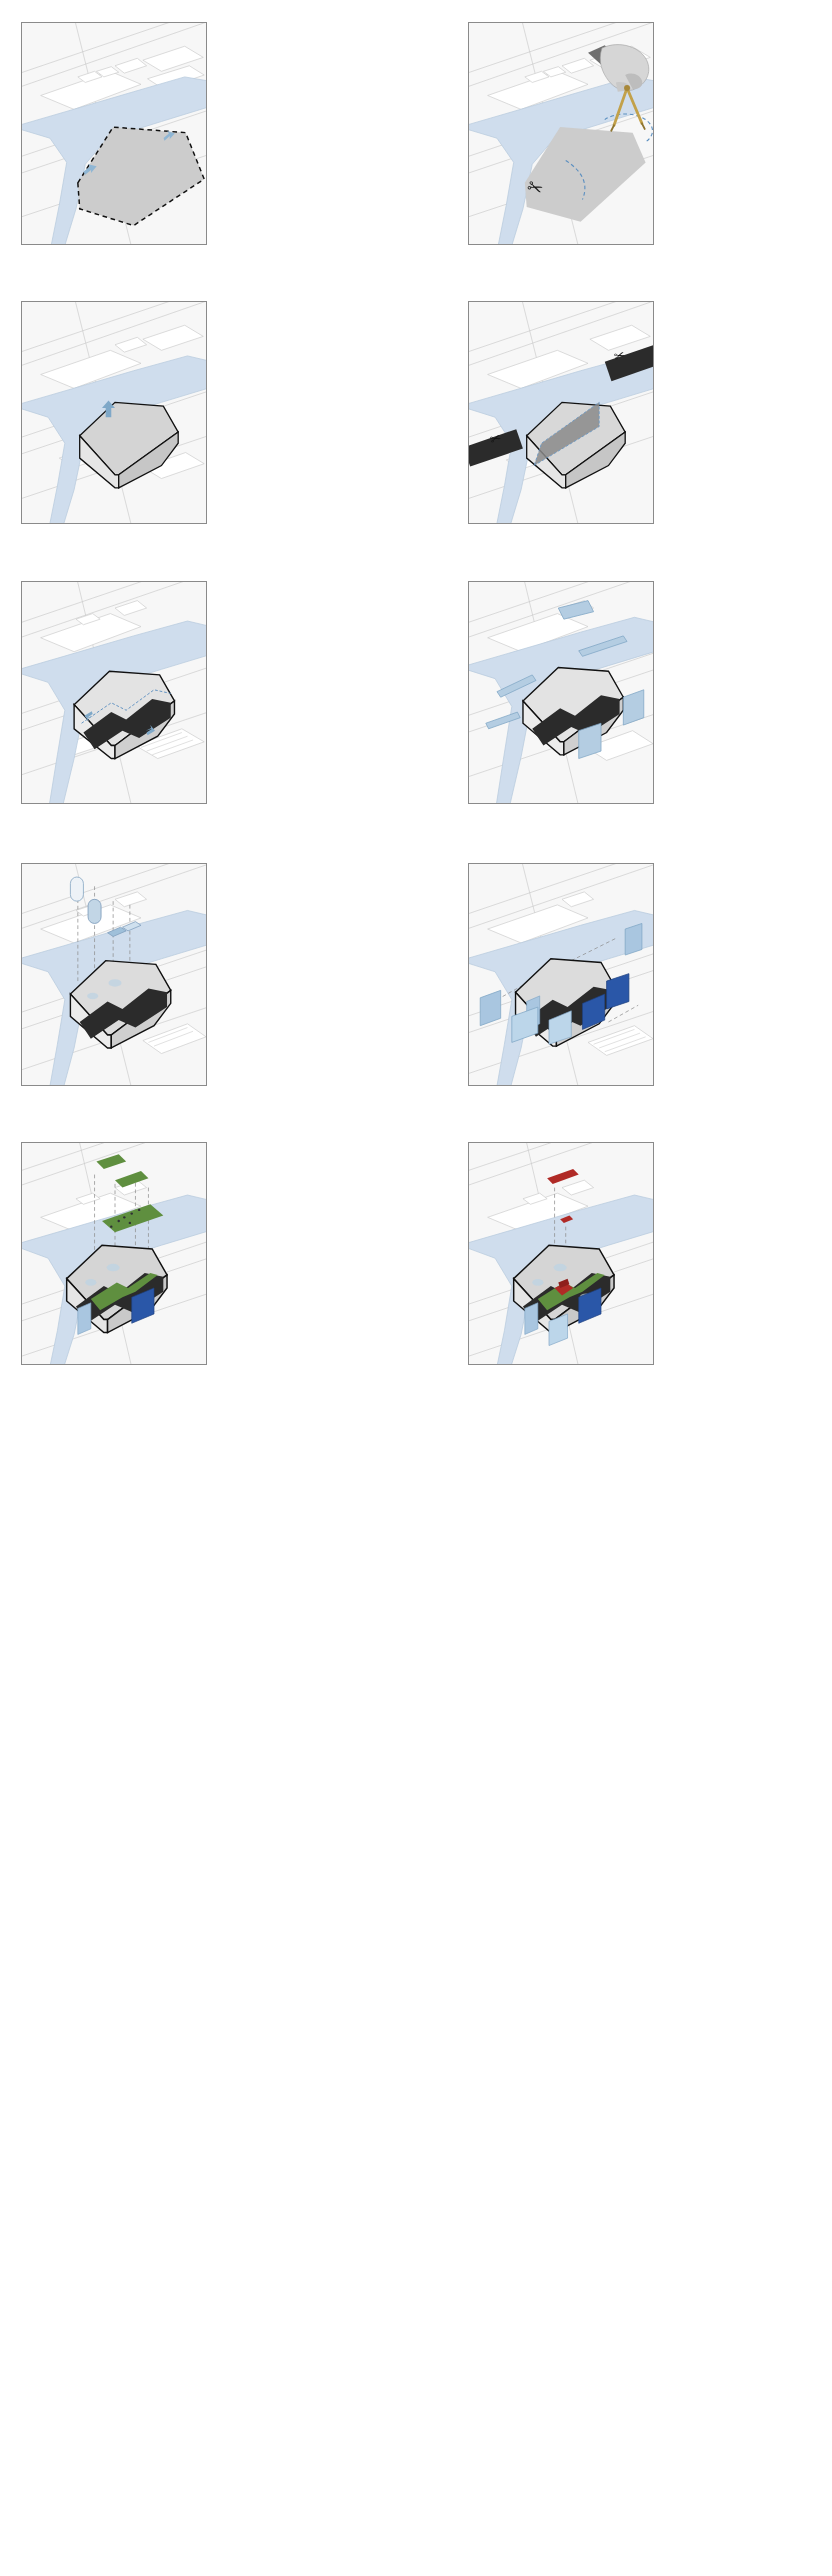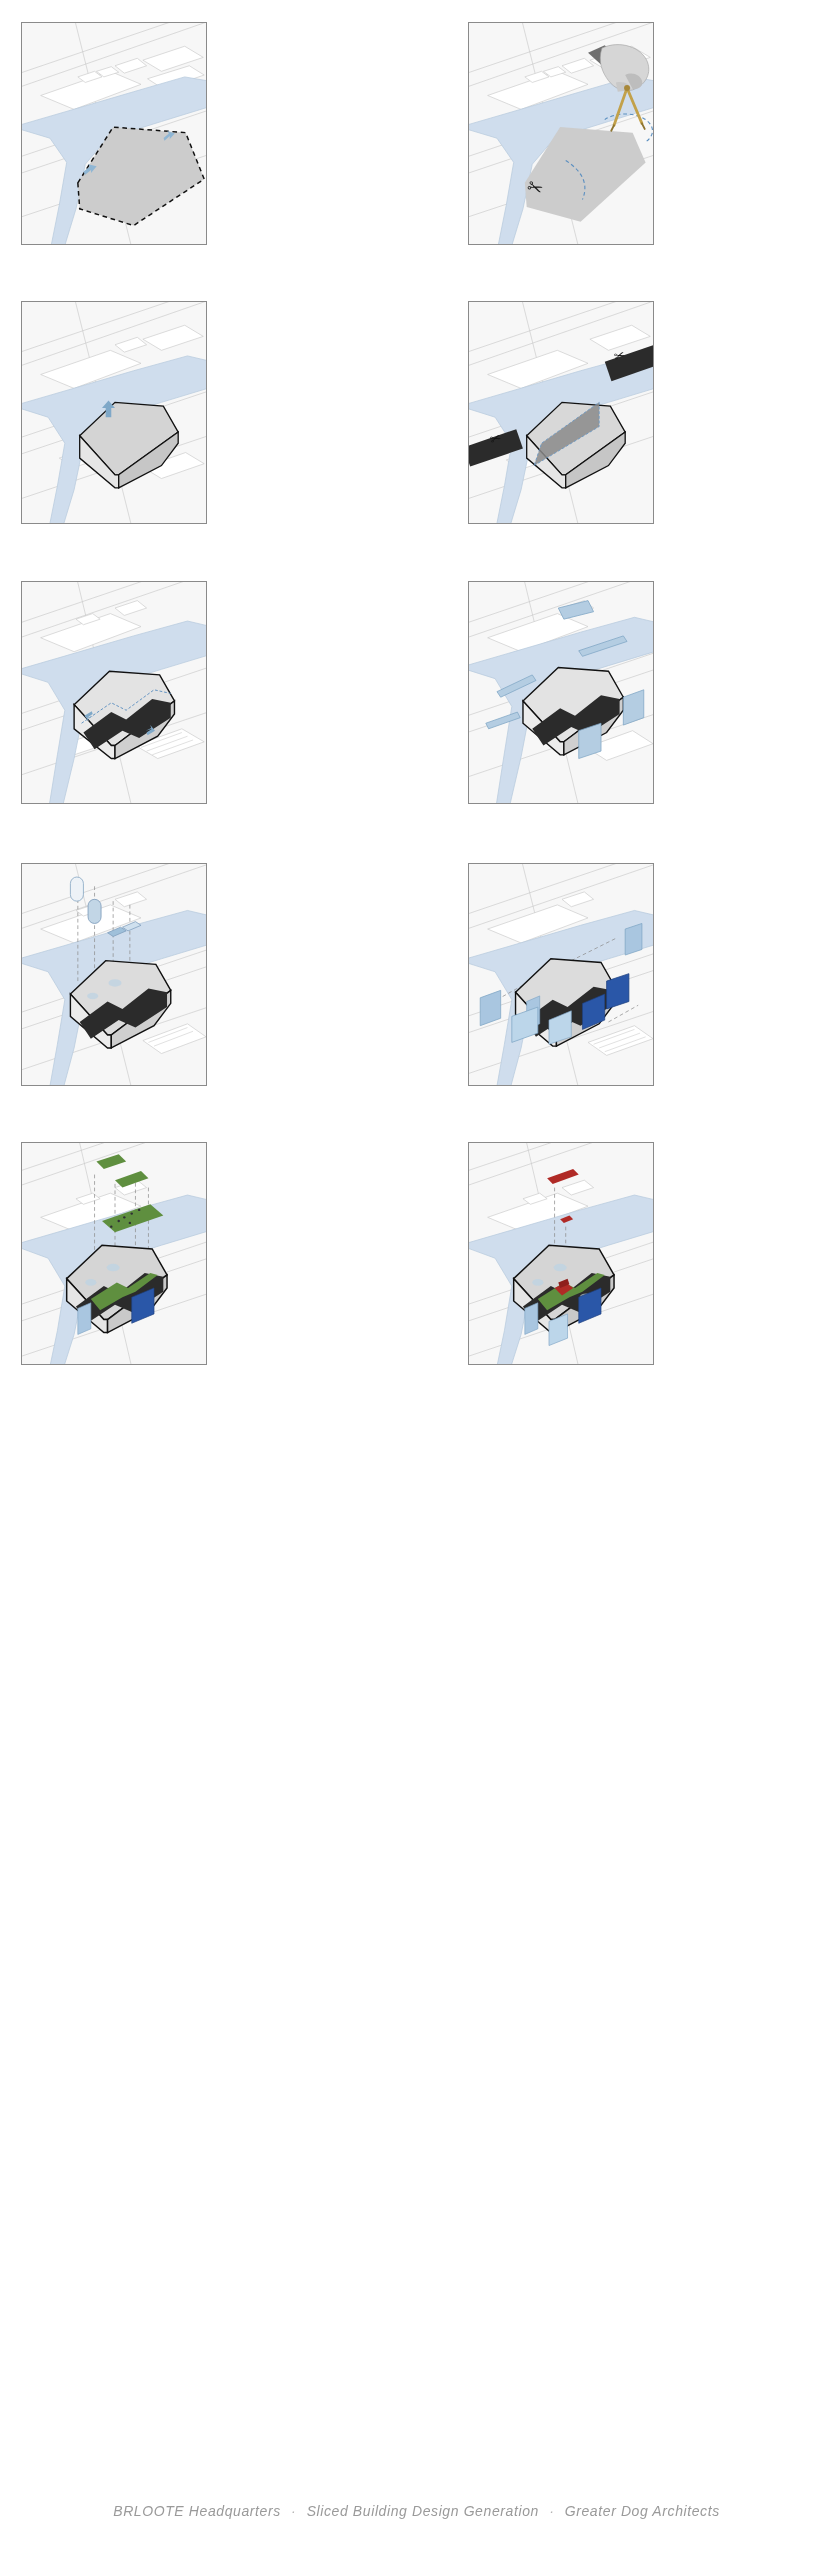--- a/index.html
+++ b/index.html
@@ -422,18 +422,15 @@
           <ellipse cx="126" cy="166" rx="7" ry="4" fill="#bfd3e2" opacity=".7"></ellipse>
           <path d="M60 178 L74 172 L74 200 L60 206 Z" fill="#a9c6e0" stroke="#7ea4c4" stroke-width=".7"></path>
           <path d="M86 192 L106 184 L106 210 L86 218 Z" fill="#bcd6ea" stroke="#7ea4c4" stroke-width=".7"></path>
           <path d="M118 166 L142 156 L142 184 L118 194 Z" fill="#2a57a8" stroke="#1d3f7e" stroke-width=".7"></path>
         </svg>
       </div>
     </div>
 
   </div>
 
-  <div class="caption">
-    <span class="w">BRLOOTE  Headquarters</span><span class="sep">·</span><span class="w">Sliced Building  Design Generation</span><span class="sep">·</span><span class="w">Greater Dog Architects</span>
-  </div>
 
 </div>
 
 
 </body></html>

